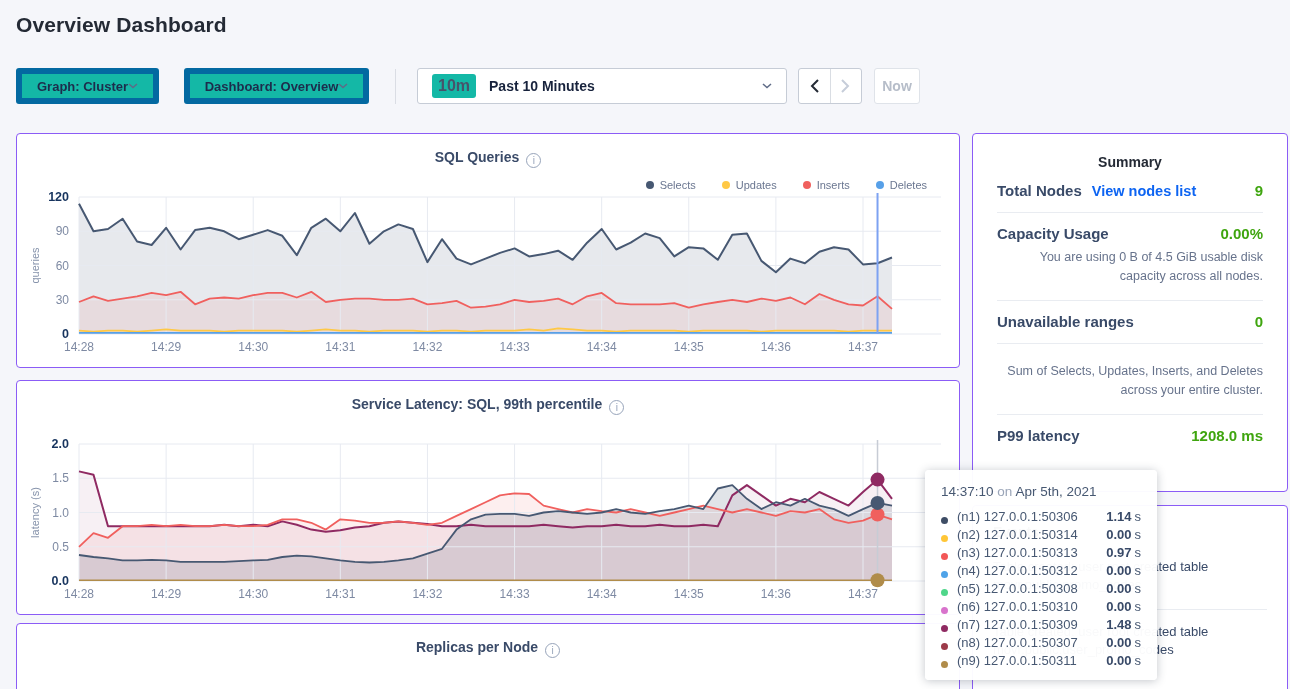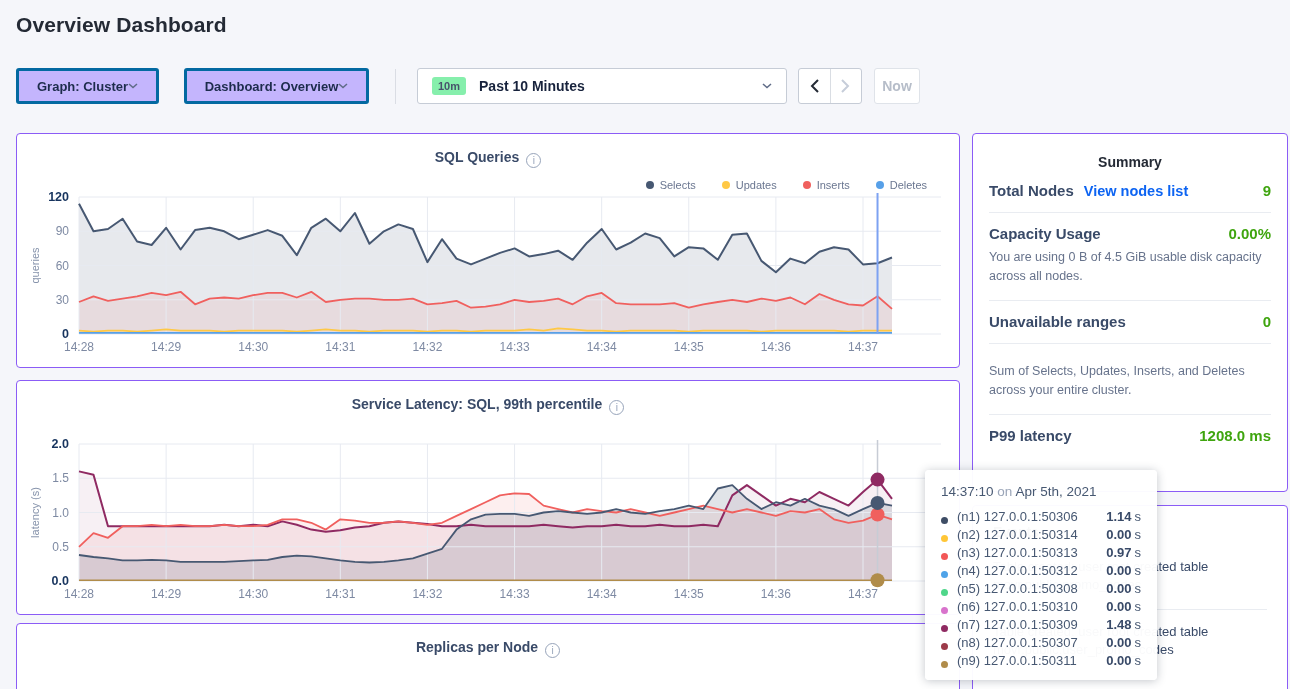--- a/index.html
+++ b/index.html
@@ -11,34 +11,34 @@
   .panel {
     position:absolute; background:#fff;
     border:1px solid #8b5cf6; border-radius:4px;
   }
   .page-title {
     position:absolute; left:16px; top:13px;
     font-size:21px; font-weight:700; color:#242a35; letter-spacing:0.1px;
   }
   
   .dd-btn {
-    position:absolute; top:68px; height:36px; background:#c4b5fd;
-    border:3px solid #0369a1; border-radius:3px;
+    position:absolute; top:68px; height:36px; background:#14b8a6;
+    border:6px solid #0369a1; border-radius:3px;
     display:flex; align-items:center; justify-content:center; 
     font-size:13px; font-weight:bold; color:#1d2c4c; cursor:pointer;
   }
   .vdivider { position:absolute; left:395px; top:69px; width:1px; height:35px; background:#dadde4; }
   .time-sel {
     position:absolute; left:417px; top:68px; width:370px; height:36px;
     background:#fff; border:1px solid #c6ccd6; border-radius:3px;
     display:flex; align-items:center; padding:0 14px; cursor:pointer;
   }
   .time-badge {
-    background:#86efac; border-radius:3px; padding:3px 6px;
-    font-size:11px; font-weight:bold; color:#47536b;
+    background:#14b8a6; border-radius:3px; padding:3px 6px;
+    font-size:16px; font-weight:bold; color:#47536b;
   }
   .time-label { margin-left:13px; font-size:14px; font-weight:bold; color:#17223c; }
   .time-sel .chev { margin-left:auto; }
   .nav-group {
     position:absolute; left:798px; top:68px; width:64px; height:36px;
     background:#fff; border:1px solid #c6ccd6; border-radius:3px;
     display:flex;
   }
   .nav-btn { flex:1; display:flex; align-items:center; justify-content:center; cursor:pointer; }
   .nav-btn.prev { border-right:1px solid #d9dde3; }
@@ -59,21 +59,21 @@
     vertical-align:-2px; margin-left:7px; font-weight:normal;
   }
   .legend {
     position:absolute; top:45px; right:32px; display:flex; gap:26px; z-index:2;
   }
   .legend-item { display:flex; align-items:center; gap:6px; font-size:11px; color:#6a7690; cursor:pointer; }
   .legend-dot { width:8px; height:8px; border-radius:50%; }
   svg.chart { position:absolute; left:0; top:0; }
   
   .summary-title { padding-top:20px; text-align:center; font-size:14px; font-weight:bold; color:#242a35; }
-  .s-row { margin:0 16px; padding:12px 0 13px; border-bottom:1px solid #e9ecf1; }
+  .s-row { margin:0 24px; padding:12px 0 13px; border-bottom:1px solid #e9ecf1;text-align:right; }
   .s-row:first-of-type { margin-top:12px; }
   .s-row.last { border-bottom:none; }
   .s-head { display:flex; align-items:baseline; }
   .s-label { font-size:15px; font-weight:bold; color:#394a68; }
   .s-link { margin-left:10px; font-size:14.5px; font-weight:bold; color:#0d64f2; cursor:pointer; text-decoration:none; }
   .s-value { margin-left:auto; font-size:15px; font-weight:bold; color:#3fa50f; white-space:nowrap; }
   .s-desc { margin-top:6px; font-size:12.5px; color:#67738c; line-height:1.55; }
   
   .ev-inner { padding:18px 20px; }
   .ev-title { font-size:14px; font-weight:bold; color:#242a35; margin-bottom:18px; }

